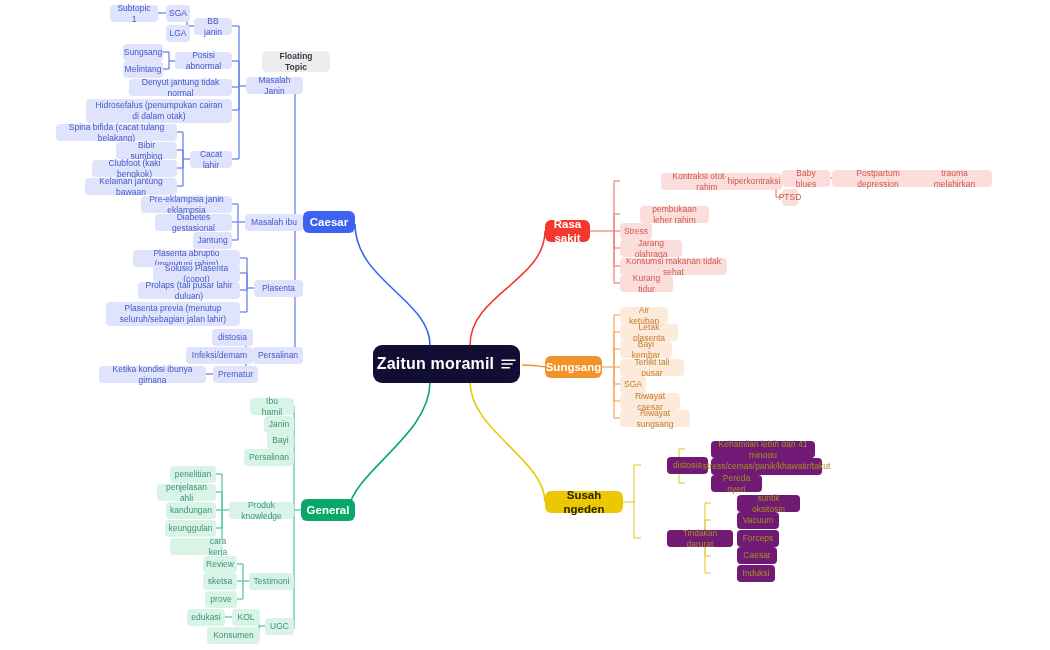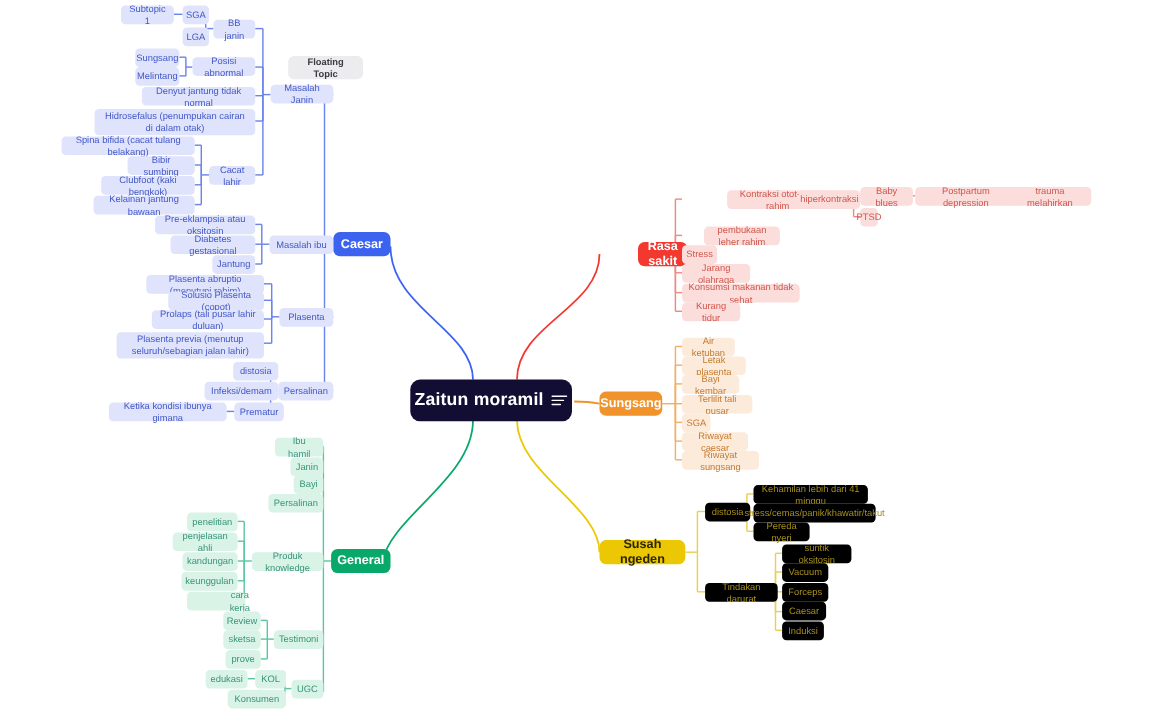--- a/index.html
+++ b/index.html
@@ -16,21 +16,21 @@
   .branch{color:#ffffff;font-size:11.5px;font-weight:700;border-radius:6px;}
   .br-blue{background:#3b63f0;}
   .br-red{background:#f2382f;}
   .br-orange{background:#f0932b;}
   .br-yellow{background:#ecc703;color:#2a2600;}
   .br-green{background:#07a86a;}
   .leaf{font-size:8.5px;border-radius:4px;padding:3px 5px;}
   .lf-blue{background:#dfe3fb;color:#4258c9;}
   .lf-red{background:#fbdedc;color:#d1564c;}
   .lf-orange{background:#fcebdb;color:#c67a2e;}
-  .lf-yellow{background:#000000;color:#a79019;}
+  .lf-yellow{background:#701a75;color:#a79019;margin-left:26px;}
   .lf-green{background:#d9f3e7;color:#38957a;}
   .floating{background:#ececee;color:#3b3b44;font-size:8.5px;font-weight:600;
             border-radius:5px;padding:5px 8px;}
 </style>
 </head>
 <body>
 
 <div id="canvas">
 
   <svg class="links" viewBox="0 0 1050 650" preserveAspectRatio="none">
@@ -240,21 +240,21 @@
         <line x1="1" y1="6" x2="12" y2="6"></line>
         <line x1="1" y1="10" x2="9" y2="10"></line>
       </g>
     </svg>
   </div>
 
   <div class="node floating" style="left:262px;top:51px;width:68px;height:21px;">Floating Topic</div>
 
   <div class="node branch br-blue" style="left:303px;top:211px;width:52px;height:22px;">Caesar</div>
 
-  <div class="node branch br-red" style="left:545px;top:220px;width:45px;height:22px;margin-left:35px;">Rasa sakit</div>
+  <div class="node branch br-red" style="left:545px;top:220px;width:45px;height:22px;">Rasa sakit</div>
 
   <div class="node branch br-orange" style="left:545px;top:356px;width:57px;height:22px;">Sungsang</div>
 
   <div class="node branch br-yellow" style="left:545px;top:491px;width:78px;height:22px;">Susah ngeden</div>
 
   <div class="node branch br-green" style="left:301px;top:499px;width:54px;height:22px;">General</div>
 
   <div class="node leaf lf-blue" style="left:246px;top:77px;width:57px;height:17px;text-align:center;">Masalah Janin</div>
   <div class="node leaf lf-blue" style="left:245px;top:214px;width:58px;height:17px;">Masalah ibu</div>
   <div class="node leaf lf-blue" style="left:254px;top:280px;width:49px;height:17px;">Plasenta</div>
@@ -271,21 +271,21 @@
   <div class="node leaf lf-blue" style="left:110px;top:5px;width:48px;height:17px;">Subtopic 1</div>
 
   <div class="node leaf lf-blue" style="left:123px;top:44px;width:40px;height:17px;">Sungsang</div>
   <div class="node leaf lf-blue" style="left:123px;top:61px;width:40px;height:17px;">Melintang</div>
 
   <div class="node leaf lf-blue" style="left:56px;top:124px;width:121px;height:17px;">Spina bifida (cacat tulang belakang)</div>
   <div class="node leaf lf-blue" style="left:116px;top:142px;width:61px;height:17px;">Bibir sumbing</div>
   <div class="node leaf lf-blue" style="left:92px;top:160px;width:85px;height:17px;">Clubfoot (kaki bengkok)</div>
   <div class="node leaf lf-blue" style="left:85px;top:178px;width:92px;height:17px;">Kelainan jantung bawaan</div>
 
-  <div class="node leaf lf-blue" style="left:141px;top:196px;width:91px;height:17px;">Pre-eklampsia atau oksitosin</div>
+  <div class="node leaf lf-blue" style="left:141px;top:196px;width:91px;height:17px;">Pre-eklampsia janin eklampsia</div>
   <div class="node leaf lf-blue" style="left:155px;top:214px;width:77px;height:17px;">Diabetes gestasional</div>
   <div class="node leaf lf-blue" style="left:193px;top:232px;width:39px;height:17px;">Jantung</div>
 
   <div class="node leaf lf-blue" style="left:133px;top:250px;width:107px;height:17px;">Plasenta abruptio (menutupi rahim)</div>
   <div class="node leaf lf-blue" style="left:153px;top:265px;width:87px;height:17px;">Solusio Plasenta (copot)</div>
   <div class="node leaf lf-blue" style="left:138px;top:282px;width:102px;height:17px;">Prolaps (tali pusar lahir duluan)</div>
   <div class="node leaf lf-blue" style="left:106px;top:302px;width:134px;height:24px;padding:2px 5px;">Plasenta previa (menutup seluruh/sebagian jalan lahir)</div>
 
   <div class="node leaf lf-blue" style="left:212px;top:329px;width:41px;height:17px;">distosia</div>
   <div class="node leaf lf-blue" style="left:186px;top:347px;width:67px;height:17px;">Infeksi/demam</div>

